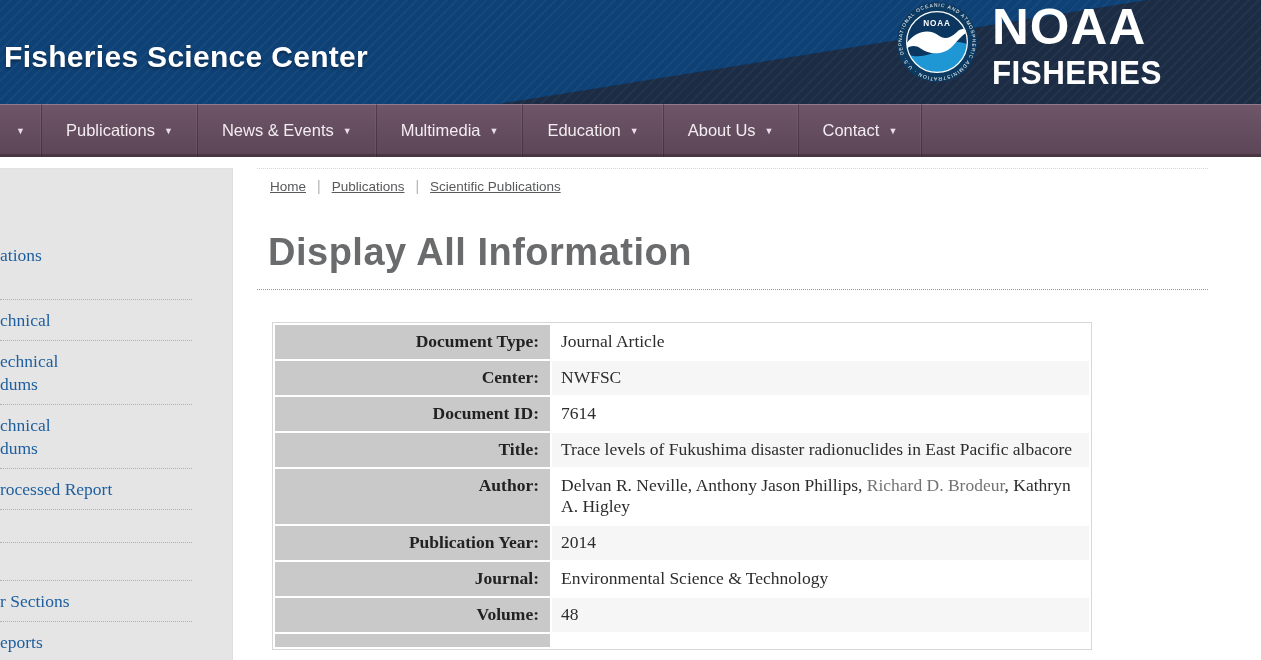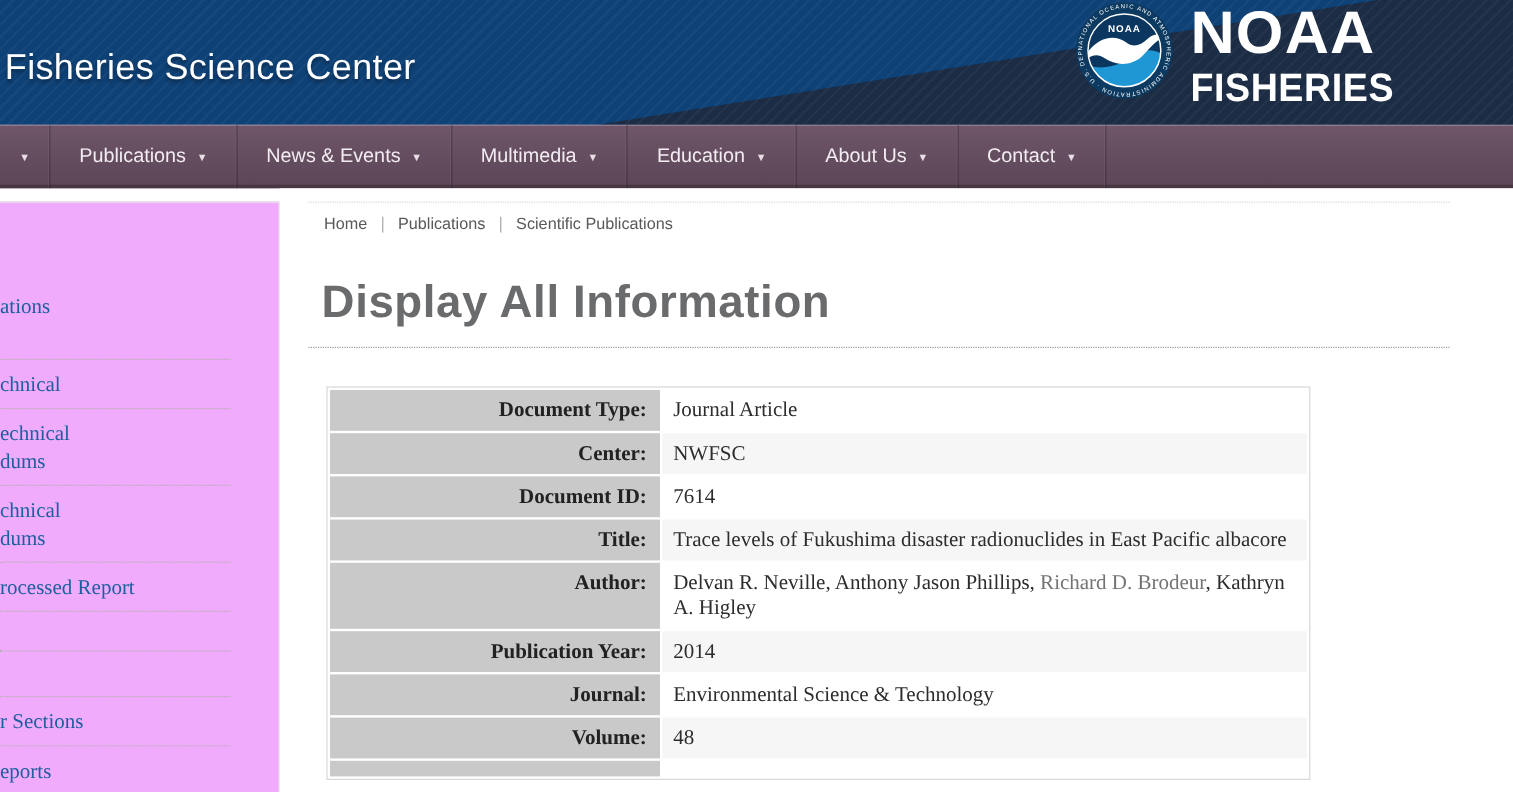--- a/index.html
+++ b/index.html
@@ -3,46 +3,46 @@
 <meta charset="utf-8">
 <style>
   html,body{margin:0;padding:0;background:#fff;}
   body{width:1261px;height:660px;overflow:hidden;font-family:"Liberation Sans",sans-serif;}
   #page{position:relative;width:1261px;height:660px;overflow:hidden;background:#fff;}
 
   
   #site-header{position:absolute;left:0;top:0;width:1261px;height:104px;background:#0e4176;overflow:hidden;}
   #site-header .texture{position:absolute;inset:0;background:repeating-linear-gradient(135deg,rgba(255,255,255,.035) 0 2px,transparent 2px 7px);}
   #site-header .wedge{position:absolute;inset:0;background:#1b2c44;clip-path:polygon(39.5% 100%,91% 0%,100% 0%,100% 100%);}
-  .site-title{position:absolute;left:4px;top:40px;color:#fff;font-size:30px;font-weight:400;letter-spacing:.3px;text-shadow:0 2px 3px rgba(0,0,0,.35);}
+  .site-title{position:absolute;left:4px;top:40px;color:#fff;font-size:30px;font-weight:700;letter-spacing:.3px;text-shadow:0 2px 3px rgba(0,0,0,.35);}
   .noaa-logo{position:absolute;left:896px;top:1px;width:82px;height:82px;}
   .wordmark{position:absolute;left:992px;top:2px;color:#fff;line-height:1;}
   .wordmark .l1{font-size:50px;font-weight:bold;letter-spacing:1px;transform:scaleX(1.02);transform-origin:left top;}
   .wordmark .l2{font-size:33px;font-weight:bold;letter-spacing:.5px;transform:scaleX(0.95);transform-origin:left top;margin-top:4px;}
 
   
   #main-nav{position:absolute;left:0;top:104px;width:1261px;height:53px;background:linear-gradient(#6f5669,#5b4557);box-shadow:inset 0 1px 0 #8f7b8a,inset 0 -3px 0 #483743;display:flex;align-items:stretch;}
   .nav-item{display:flex;align-items:center;padding:0 24px;color:#f3ecf1;font-size:16.5px;border-right:1px solid rgba(30,18,30,.35);box-shadow:inset -1px 0 0 rgba(255,255,255,.05);cursor:pointer;}
   .nav-item .chev{font-size:9px;margin-left:9px;color:#e9dde6;}
   .nav-item.partial{width:41px;padding:0;justify-content:center;}
   .nav-item.partial .chev{margin-left:0;}
 
   
-  #sidebar{position:absolute;left:0;top:168px;width:233px;bottom:0;background:#f0abfc;border-top:1px solid #e4e2e0;border-right:1px solid #e0dedc;box-sizing:border-box;padding-top:66px;font-family:"Liberation Serif",serif;}
+  #sidebar{position:absolute;left:0;top:168px;width:233px;bottom:0;background:#e5e5e5;border-top:1px solid #e4e2e0;border-right:1px solid #e0dedc;box-sizing:border-box;padding-top:66px;font-family:"Liberation Serif",serif;}
   .side-item{padding:9px 0 8px 0;color:#1d5f9e;font-size:17.5px;line-height:23px;cursor:pointer;}
   .side-item.tall{padding-bottom:32px;}
   .side-blank-a{height:32px;}
   .side-blank-b{height:37px;}
   .side-sep{border-bottom:1px dotted #b3b1ae;margin-right:40px;}
 
   
   #content{position:absolute;left:233px;top:157px;right:0;bottom:0;background:#fff;padding:0 53px 0 24px;box-sizing:border-box;}
   .content-topline{border-top:1px dotted #d8d6d3;margin-top:11px;}
   .breadcrumb{margin:9px 0 0 13px;font-size:13.5px;color:#58595b;}
-  .breadcrumb .crumb{cursor:pointer;}
+  .breadcrumb .crumb{cursor:pointer;text-decoration:underline;}
   .breadcrumb .bsep{color:#b1b1b1;padding:0 11px;font-size:14px;}
   .page-title{margin:37px 0 0 11px;font-size:38px;font-weight:700;color:#6a6b6d;letter-spacing:.5px;}
   .title-rule{border-top:1px dotted #9a9a9a;margin-top:15px;}
 
   .tbl-wrap{margin:32px 0 0 15px;width:820px;border:1px solid #d7d7d7;background:#fff;box-sizing:border-box;}
   table.rec{width:100%;border-collapse:separate;border-spacing:2px;font-family:"Liberation Serif",serif;font-size:17.5px;color:#2d2d2d;}
   table.rec th{background:#c9c9c9;width:258px;text-align:right;font-weight:bold;color:#222;padding:6px 11px 7px 6px;vertical-align:top;white-space:nowrap;}
   table.rec td{padding:6px 6px 7px 9px;vertical-align:top;background:#fff;line-height:21px;}
   table.rec tr:nth-child(even) td{background:#f6f6f6;}
   .rec a, .link{color:#737373;cursor:pointer;}

